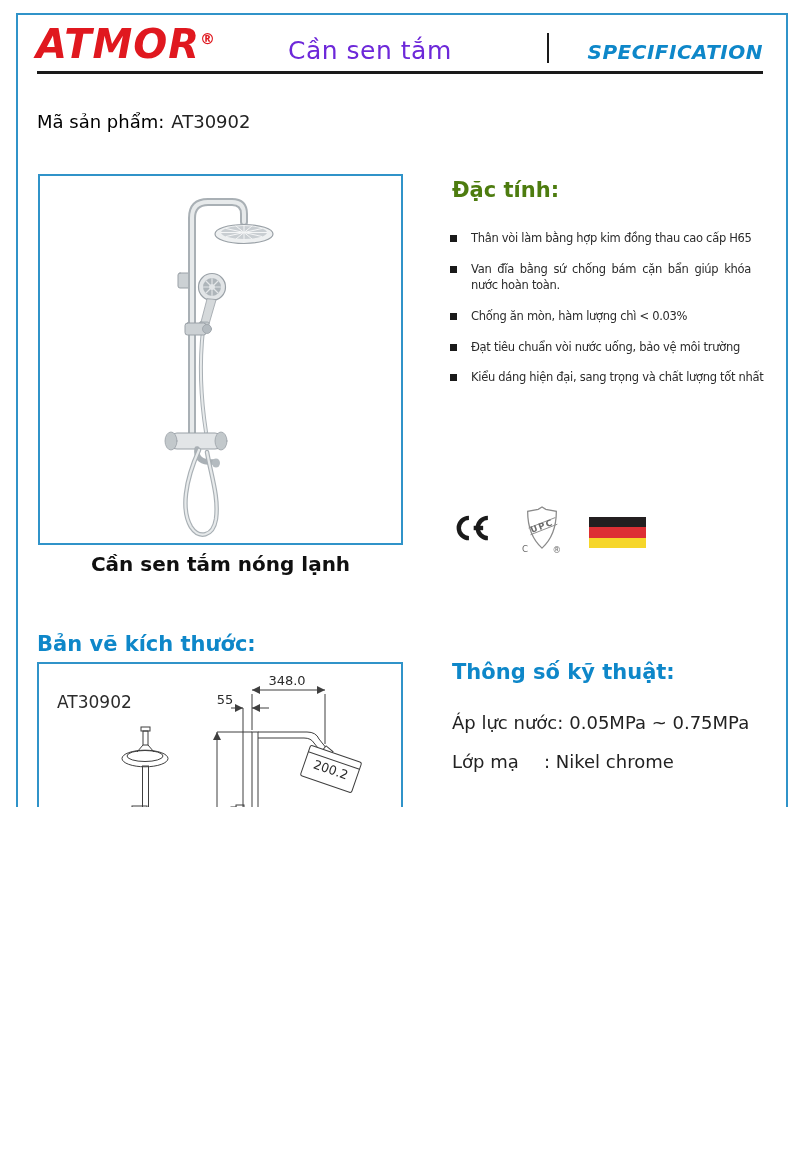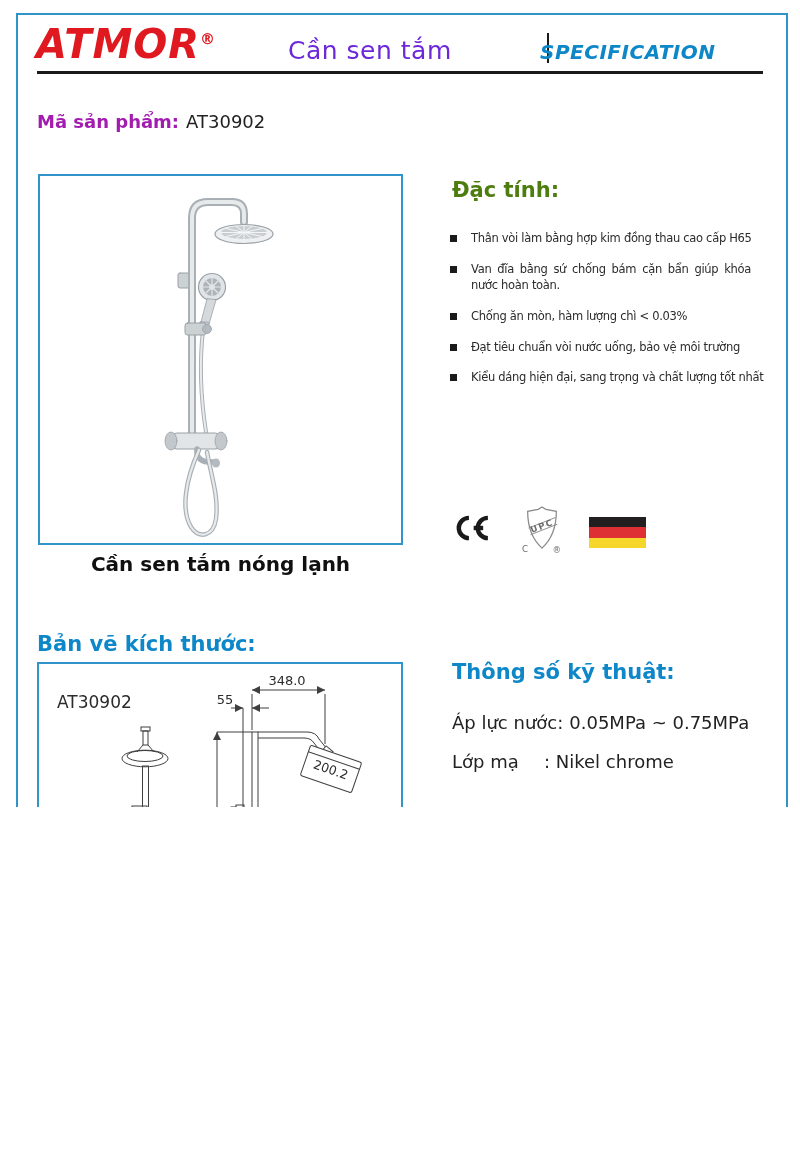--- a/index.html
+++ b/index.html
@@ -6,26 +6,26 @@
   #canvas{position:relative;width:800px;height:807px;background:#fff;overflow:hidden;
           font-family:"DejaVu Sans","Liberation Sans",sans-serif;color:#1f1f1f;}
   .abs{position:absolute;}
   .page-frame{left:16px;top:13px;width:768px;height:1124px;border:2.5px solid #3093c9;}
   
   .logo{left:36px;top:24px;font-size:40px;font-weight:bold;font-style:italic;
         color:#e0181f;letter-spacing:1px;line-height:1;}
   .logo .reg{font-size:15px;font-style:normal;vertical-align:super;letter-spacing:0;}
   .hdr-sub{left:288px;top:36px;font-size:25px;color:#6d28d9;letter-spacing:.5px;}
   .hdr-div{left:547px;top:33px;width:2px;height:30px;background:#1a1a1a;}
-  .hdr-spec{left:540px;top:40px;width:223px;text-align:left;font-size:20px;
+  .hdr-spec{left:540px;top:40px;width:223px;text-align:right;font-size:20px;
             font-weight:bold;font-style:italic;color:#0e87c9;letter-spacing:.5px;}
   .hdr-rule{left:37px;top:71px;width:726px;height:2.5px;background:#1a1a1a;}
   
   .code-line{left:37px;top:111px;font-size:18px;}
-  .code-line .lbl{color:#a21caf;font-weight:bold;}
+  .code-line .lbl{color:#000000;font-weight:normal;}
   .code-line .val{color:#222;margin-left:7px;}
   
   .photo-box{left:38px;top:174px;width:361px;height:367px;border:2px solid #3093c9;}
   .caption{left:38px;top:552px;width:365px;text-align:center;font-size:20px;font-weight:bold;color:#101010;}
   
   .feat-title{left:452px;top:178px;font-size:21px;font-weight:bold;color:#4d7c0f;}
   .feat-list{left:450px;top:230px;width:330px;}
   .feat{display:flex;margin-bottom:14px;}
   .feat .bullet{flex:0 0 auto;width:7px;height:7px;background:#1a1a1a;margin:5px 14px 0 0;}
   .feat .txt{font-size:11.5px;letter-spacing:-.3px;line-height:1.45;color:#2b2b2b;}

